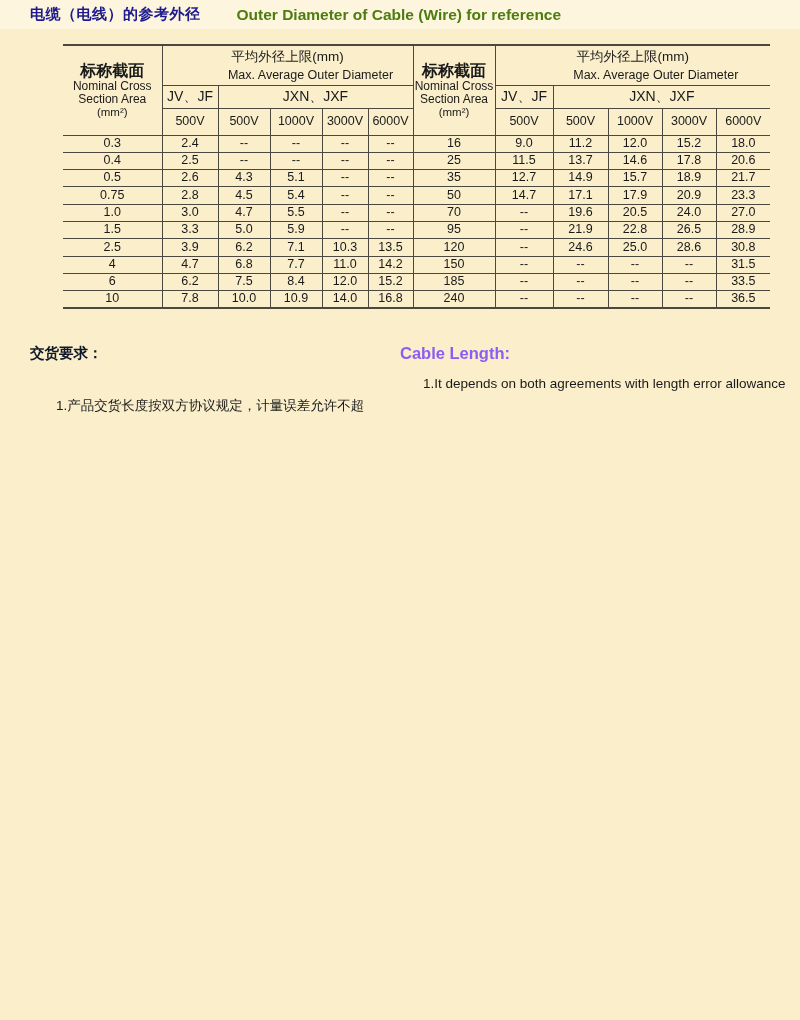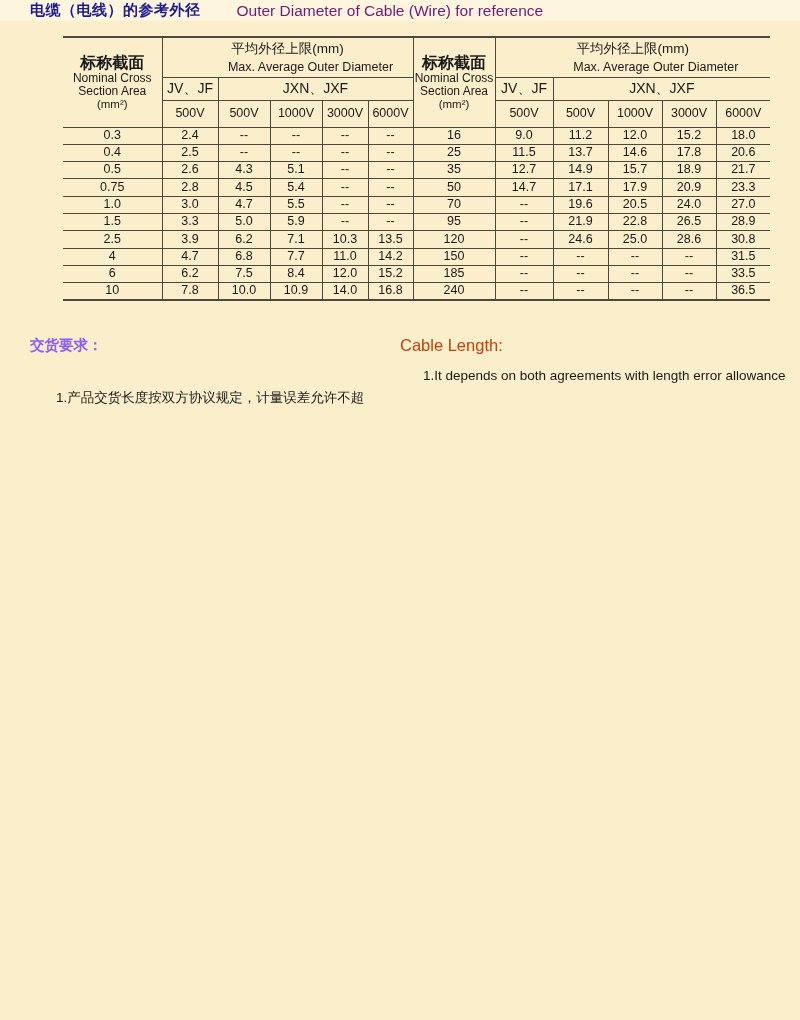--- a/index.html
+++ b/index.html
@@ -6,35 +6,35 @@
   html, body { margin: 0; padding: 0; }
   body {
     width: 800px;
     height: 1020px;
     background: #faeecb;
     font-family: "Liberation Sans", sans-serif;
     color: #1a1a1a;
     overflow: hidden;
   }
   .title-band {
-    height: 21px;
+    height: 29px;
     background: #fdf5de;
     display: flex;
     align-items: center;
     padding-left: 30px;
   }
   .title-zh {
     color: #1c1a8e;
     font-weight: bold;
     font-size: 15px;
     letter-spacing: 0.5px;
   }
   .title-en {
-    color: #701a75;
-    font-weight: normal;
+    color: #4d7c0f;
+    font-weight: bold;
     font-size: 15.5px;
     margin-left: 36px;
   }
 
   table.spec {
     border-collapse: collapse;
     table-layout: fixed;
     width: 707px;
     margin: 15px 0 0 63px;
     border-top: 2px solid #4b483f;
@@ -67,36 +67,36 @@
   .notes {
     display: flex;
     margin-top: 35px;
   }
   .note-zh {
     width: 385px;
     padding-left: 30px;
     flex-shrink: 0;
   }
   .note-zh .note-heading {
-    color: #8b5cf6;
+    color: #0f172a;
     font-weight: bold;
     font-size: 14.5px;
     margin: 0 0 21px 0;
   }
   .note-zh .note-line { font-size: 13.5px; line-height: 22px; margin-top: 32px; }
   .note-zh .l1 { text-indent: 26px; }
 
   .note-en {
     flex: 1;
     padding-left: 5px;
     padding-right: 10px;
   }
   .note-en .note-heading {
-    color: #c2410c;
-    font-weight: normal;
+    color: #8b5cf6;
+    font-weight: bold;
     font-size: 16.5px;
     margin: 0 0 10px 10px;
   }
   .note-en .note-line { font-size: 13.5px; line-height: 21px; }
   .note-en .l1 { text-indent: 33px; }
 </style>
 </head>
 <body>
 
 <div class="title-band">

